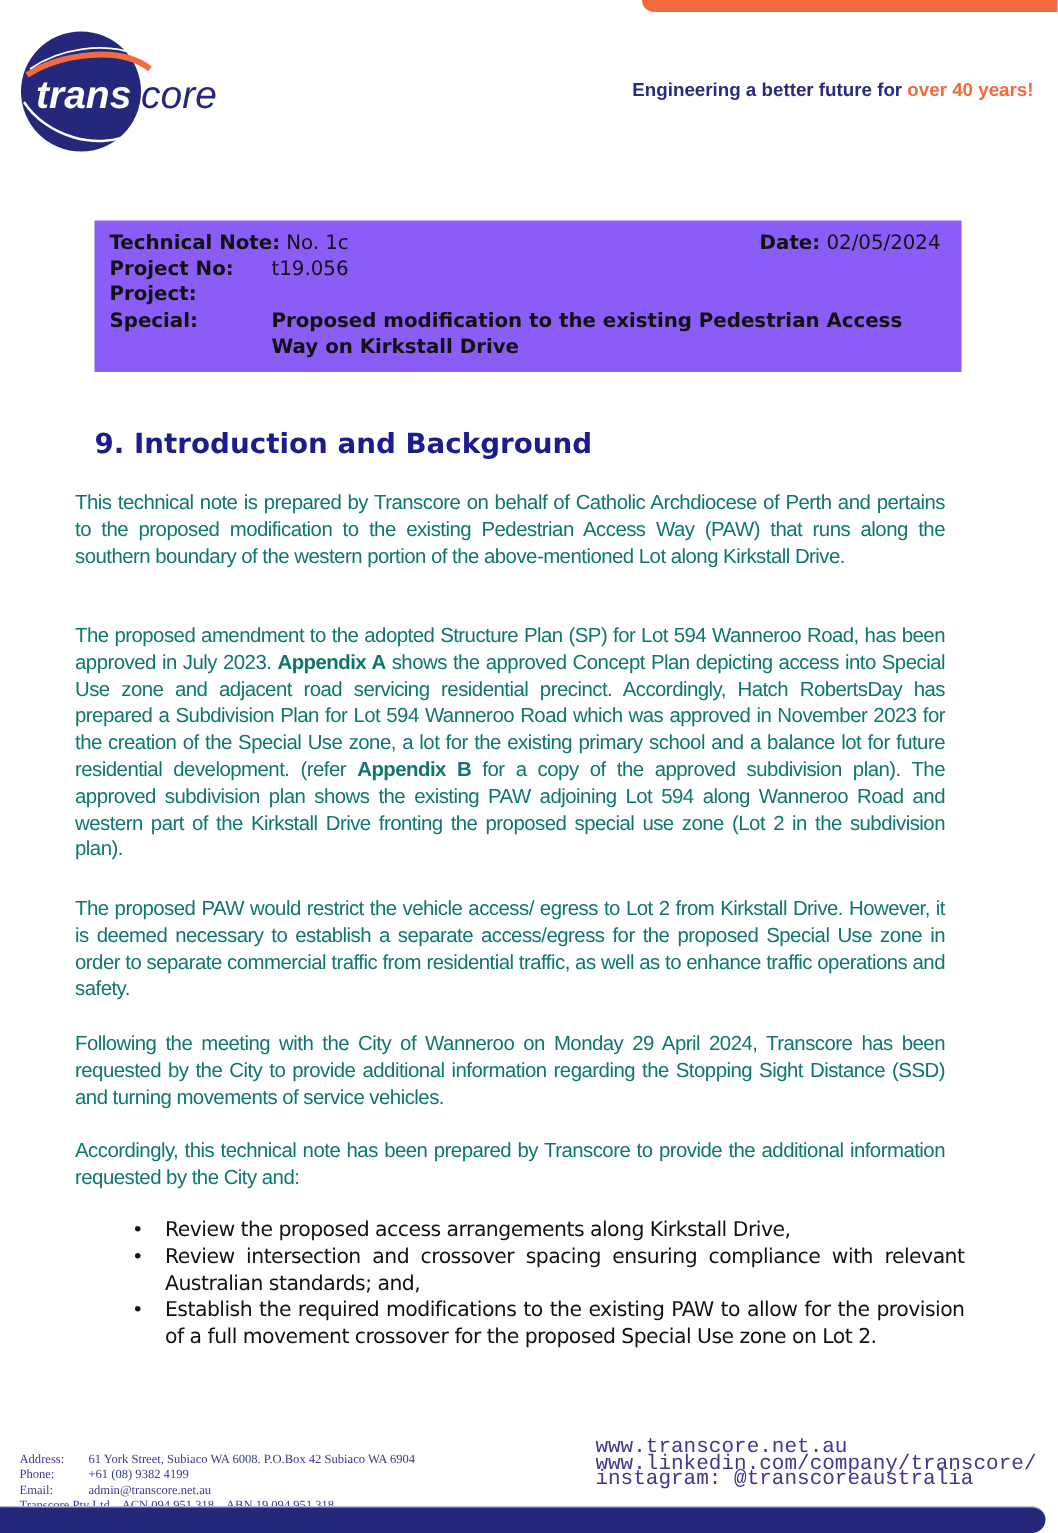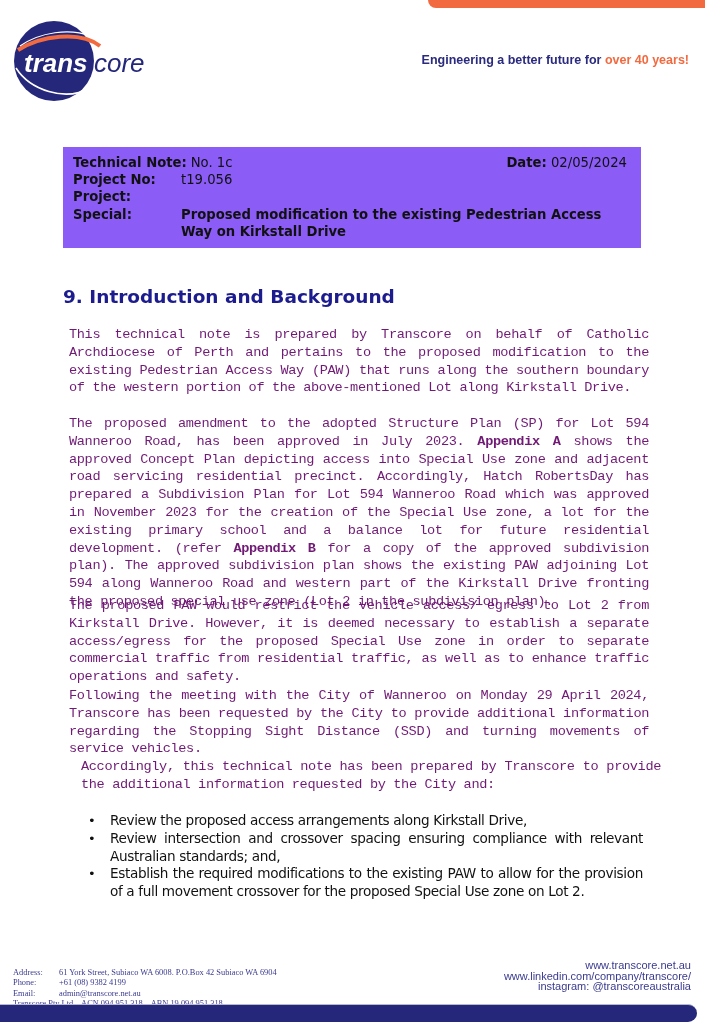--- a/index.html
+++ b/index.html
@@ -37,53 +37,53 @@
   .note-date { position:absolute; right:2px; top:0; }
   .note-date b { font-weight:bold; }
 
   .heading {
     position:absolute; left:63px; top:286px;
     font-family:"DejaVu Sans", sans-serif; font-weight:bold;
     font-size:18.5px; color:#1c1c8e; margin:0;
   }
 
   .body-text {
-    position:absolute; left:69px; width:580px;
-    font-family:Liberation Mono, monospace; font-size:13.6px; line-height:17.8px;
-    color:#701a75; text-align:justify; margin:0;
+    position:absolute; left:50px; width:580px;
+    font-family:Liberation Sans, sans-serif; font-size:13.6px; line-height:17.8px;
+    color:#0f766e; text-align:justify; margin:0;
     letter-spacing:-0.35px;
   }
   .body-text b { font-weight:bold; }
   .p1 { top:326px; }
   .p2 { top:415px; }
   .p3 { top:597px; }
   .p4 { top:687px; }
-  .p5 { top:758px;margin-left:12px; }
+  .p5 { top:758px; }
 
   .bullets {
     position:absolute; left:63px; top:812px; width:580px; margin:0; padding:0;
     list-style:none;
     font-family:"DejaVu Sans", sans-serif; font-size:13.6px; line-height:17.8px;
     letter-spacing:-0.35px; color:#111;
   }
   .bullets li { position:relative; padding-left:47px; text-align:justify; }
   .bullets .dot {
     position:absolute; left:25px; top:0; font-size:13px;
   }
 
   .footer-left {
     position:absolute; left:13px; top:968px;
     font-family:Liberation Serif, serif; font-size:8.4px; line-height:10.4px;
     color:#3a3a90;
   }
   .footer-left .frow { display:flex; white-space:nowrap; }
   .footer-left .flabel { width:46px; flex:none; }
   .footer-right {
-    position:absolute; right:14px; top:960px; text-align:right;
-    font-family:Liberation Sans, sans-serif; font-size:11px; line-height:10.6px;
+    position:absolute; right:14px; top:960px; text-align:left;
+    font-family:Liberation Mono, monospace; font-size:14px; line-height:10.6px;
     color:#3a3a90;
   }
   .bottom-bar {
     position:absolute; left:0; top:1004px; width:697px; height:17px;
     background:#25287a; border-top-right-radius:9px; border-bottom-right-radius:9px;
     border-top:1px solid #b8b8d0;
   }
 </style>
 </head>
 <body>

